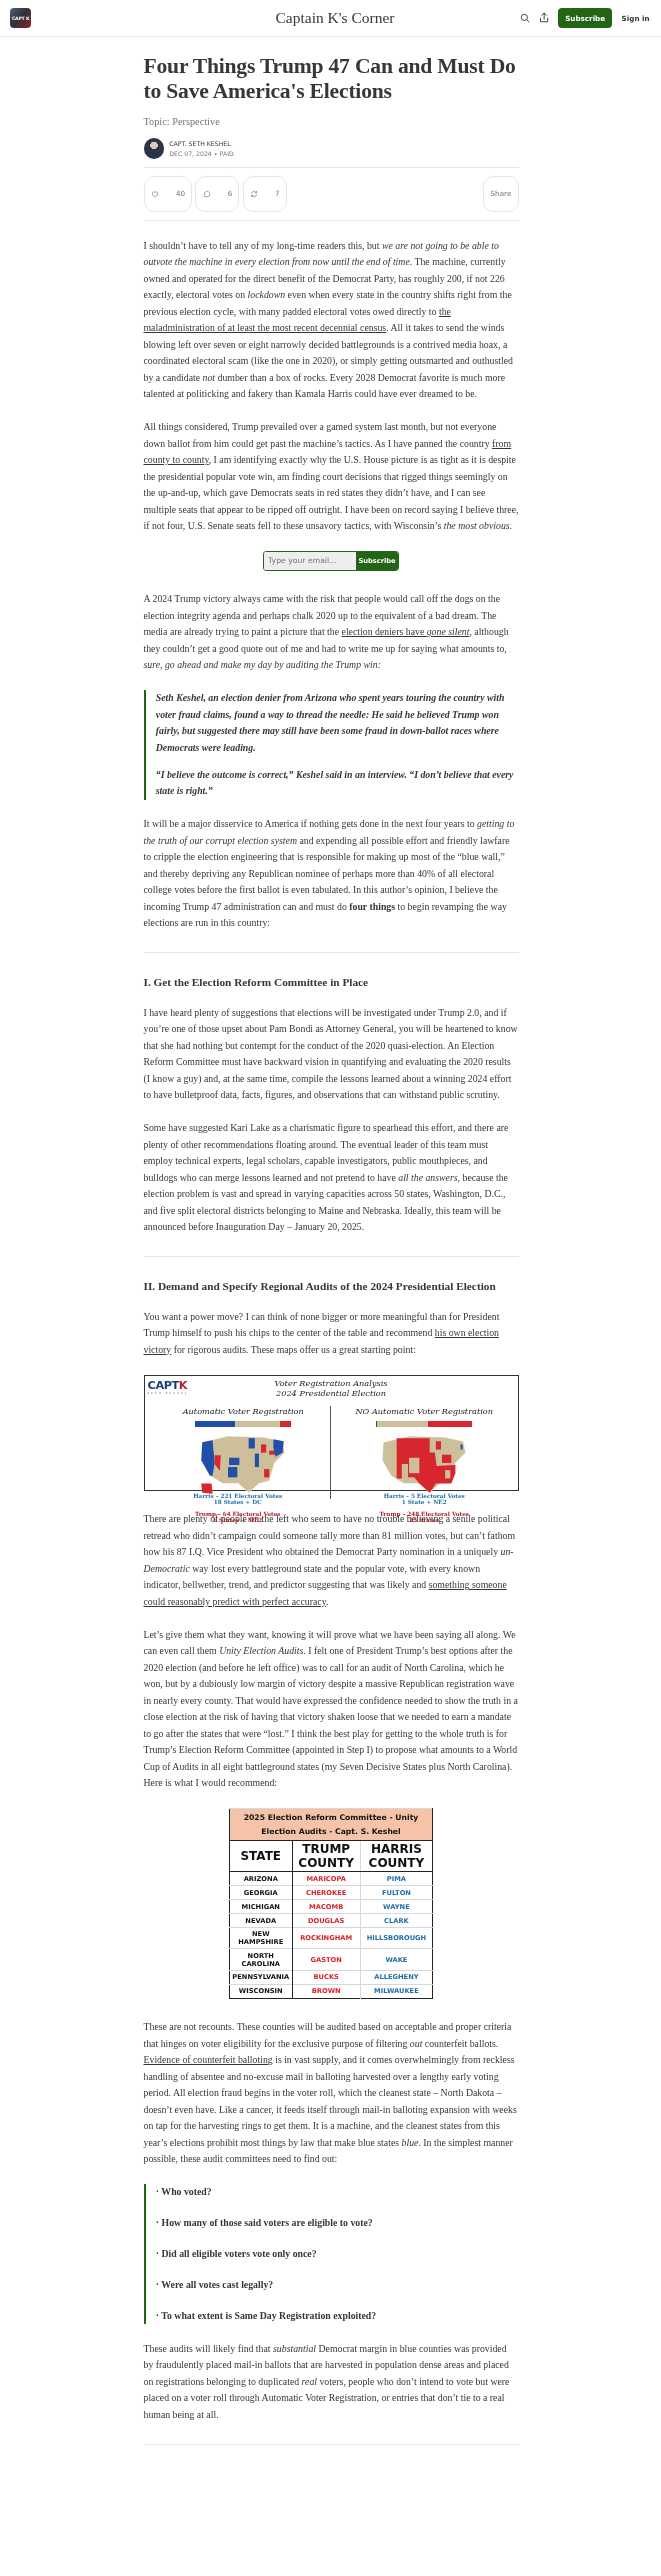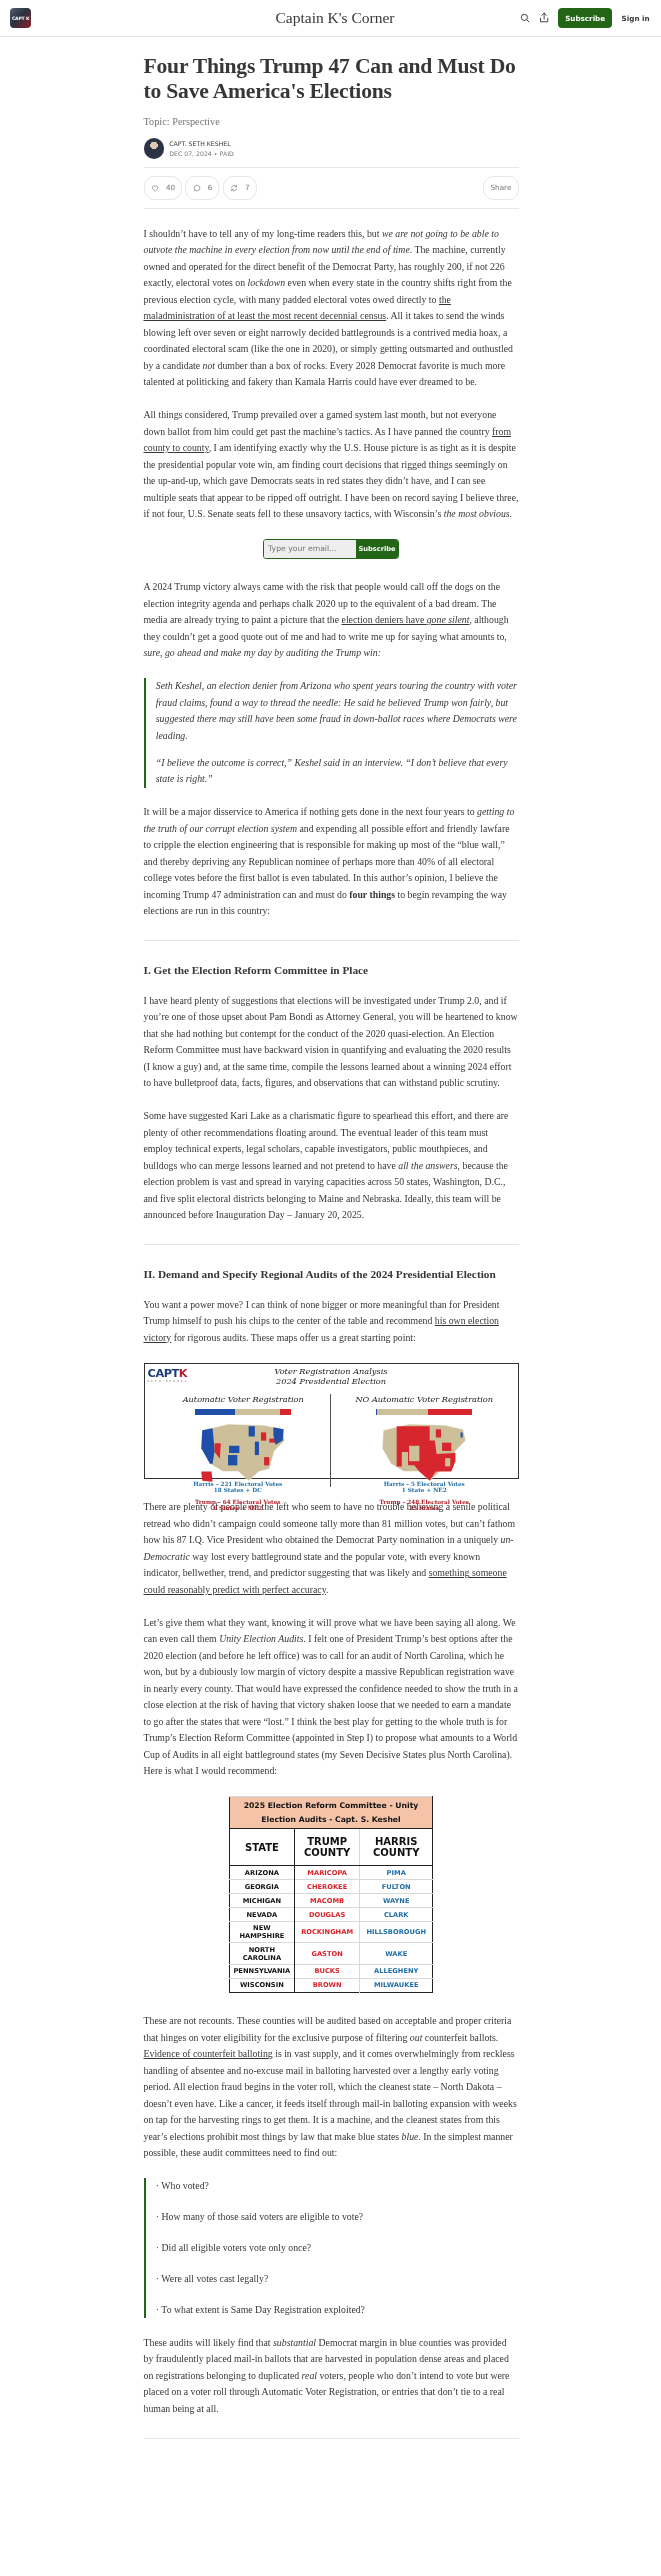--- a/index.html
+++ b/index.html
@@ -21,27 +21,27 @@
   .article { width: 375px; margin: 0 auto; padding-top: 16.5px; }
   .post-title { font-size: 21.6px; line-height: 1.2; font-weight: 700; color: #363737; font-family: "Liberation Serif", serif; letter-spacing: -0.2px; }
   .subtitle { font-size: 10.3px; color: #757575; margin-top: 10.3px; }
   .byline { display: flex; align-items: center; gap: 5.2px; margin-top: 11.3px; }
   .avatar { width: 20.6px; height: 20.6px; border-radius: 50%; background: radial-gradient(circle at 50% 35%, #e0c7b3 0 22%, #2b3446 23% 100%); }
   .byline-text { font-family: "DejaVu Sans", sans-serif; font-size: 6.2px; text-transform: uppercase; }
   .author-name { color: #363737; }
   .post-meta { color: #777; margin-top: 3.1px; }
   .divider { border: none; border-top: 0.5px solid #e6e6e6; }
   .actions { display: flex; align-items: center; gap: 3.1px; padding: 8.2px 0; }
-  .pill { height: 24px; border: 0.5px solid #e6e6e6; border-radius: 10.3px; display: flex; align-items: center; gap: 7px; padding: 0 6.2px; font: 7.2px "DejaVu Sans", sans-serif; color: #757575; background: #fff; }
+  .pill { height: 36px; border: 0.5px solid #e6e6e6; border-radius: 10.3px; display: flex; align-items: center; gap: 17px; padding: 0 6.2px; font: 7.2px "DejaVu Sans", sans-serif; color: #757575; background: #fff; }
   .pill.share { margin-left: auto; }
   .body { margin-top: 16.5px; }
   .body p { font-size: 9.8px; line-height: 16.5px; margin-bottom: 16.5px; color: #363737; }
   .body a { text-decoration: underline; }
   blockquote { border-left: 2.1px solid #226516; padding-left: 10.3px; margin: 0 0 16.5px 0; }
-  blockquote p { font-style: italic; margin-bottom: 10.3px !important; }
+  blockquote p { font-style: italic; margin-bottom: 10.3px !important; font-weight: bold; }
   blockquote p:last-child { margin-bottom: 0 !important; }
   blockquote.bullets p { font-style: normal; margin-bottom: 14.4px !important; }
   .section-hr { border: none; border-top: 0.5px solid #e6e6e6; margin: 20.6px 0 20.6px; }
   h2.section { font-size: 11.3px; line-height: 16.5px; font-weight: 700; margin-bottom: 14.4px; color: #363737; }
 
   
   .sub-widget { text-align: center; margin: 0 0 20.6px; }
   .sub-widget .text { font: 8.2px "DejaVu Sans", sans-serif; line-height: 14px; color: #363737; width: 134px; margin: 0 auto 10.3px; }
   .sub-form { display: inline-flex; border: 0.5px solid #226516; border-radius: 3.1px; overflow: hidden; height: 19.6px; }
   .sub-form input { width: 92px; border: none; background: #eeeeee; padding: 0 4.1px; font: 7.7px "DejaVu Sans", sans-serif; color: #999; }
@@ -63,21 +63,21 @@
   .usmap svg { width: 100%; height: 100%; }
   .tally { position: absolute; font: bold 5.7px "DejaVu Serif", serif; line-height: 6.7px; text-align: center; width: 50%; }
   .tally.h { color: #1f6ea8; top: 117px; }
   .tally.t { color: #b0202a; top: 135px; }
   .tally.l { left: 0; } .tally.r { right: 0; }
 
   
   .table-wrap { display: flex; justify-content: center; margin-bottom: 20.6px; }
   table.audit { border-collapse: collapse; width: 204px; font: bold 6.7px "DejaVu Sans", sans-serif; text-align: center; border: 1px solid #222; }
   table.audit .cap { background: #f5c4a8; font-size: 7.7px; line-height: 13.4px; padding: 2.1px 4.1px; border-bottom: 1px solid #222; color: #111; }
-  table.audit th { border-bottom: 1.5px solid #222; padding: 7px 1px; color:#111; font-size: 10px; }
+  table.audit th { border-bottom: 1.5px solid #222; padding: 1px 1px; color:#111; font-size: 12px; }
   table.audit th:first-child, table.audit td:first-child { border-right: 1px solid #222; }
   table.audit td { border-top: 0.5px solid #d8d8d8; padding: 2.1px 1px; height: 14px; }
   table.audit td.st { color: #111; }
   table.audit td.tr { color: #d9232a; border-right: 0.5px solid #d8d8d8; }
   table.audit td.hr { color: #1f6ea8; margin-top: 12px; }
   table.audit th:nth-child(2) { border-right: 0.5px solid #d8d8d8; }
 </style>
 </head>
 <body>
 

